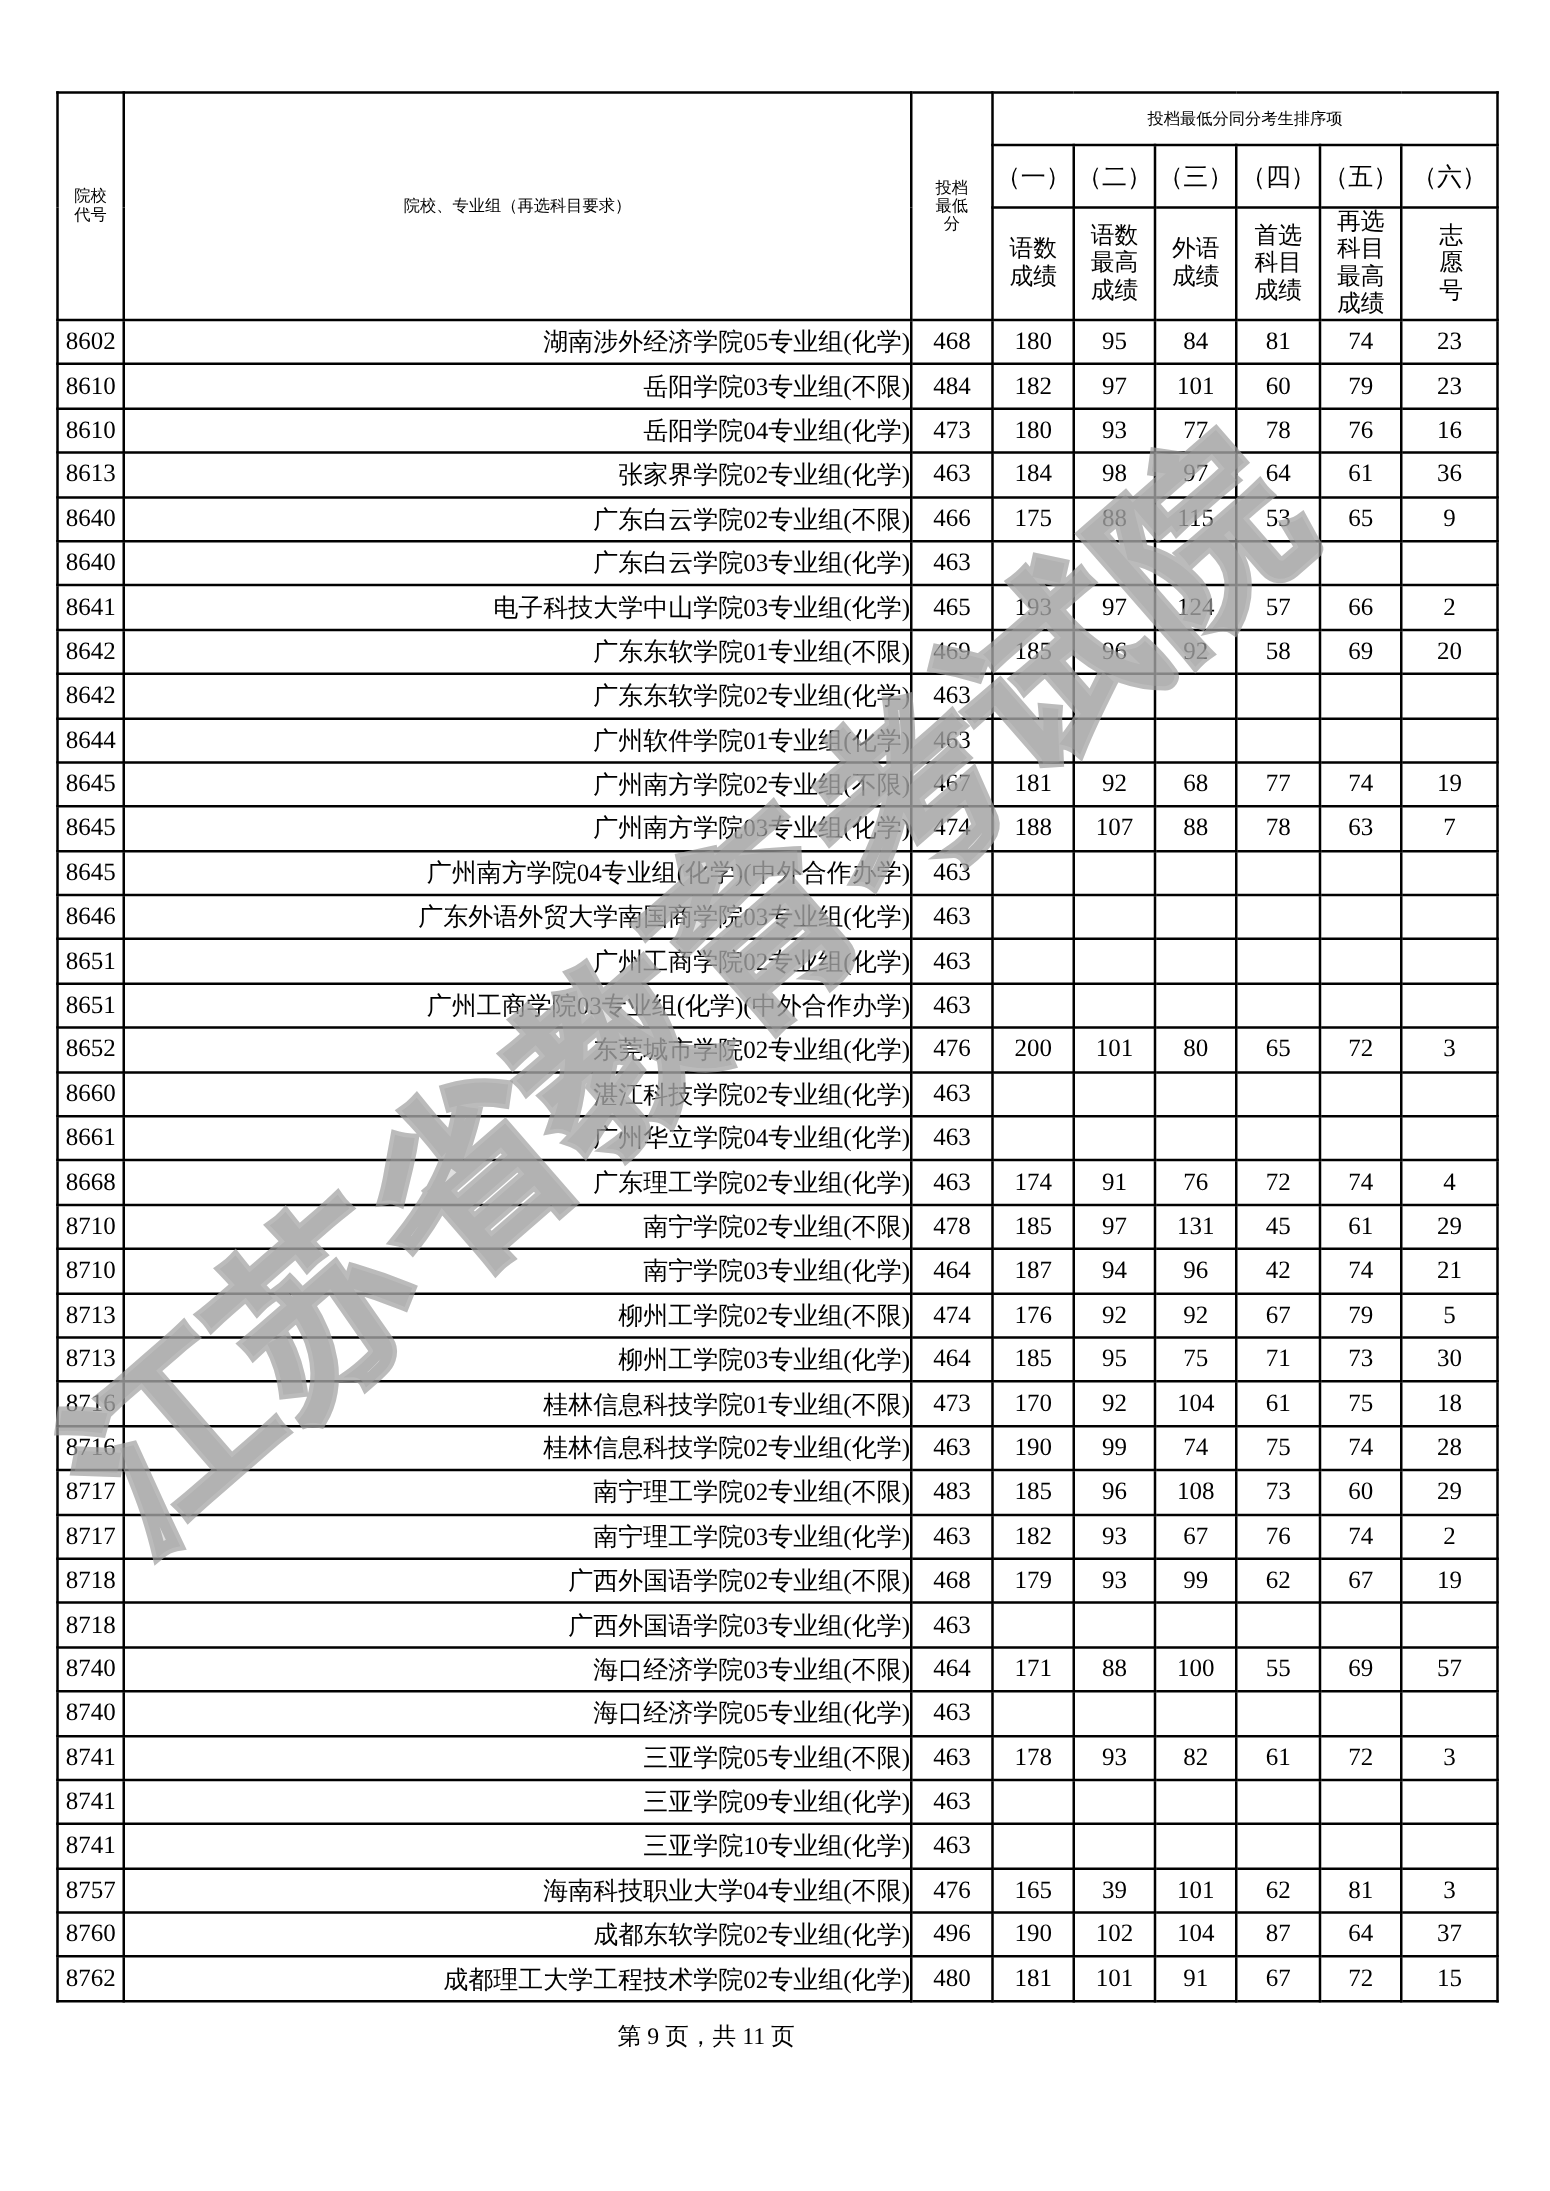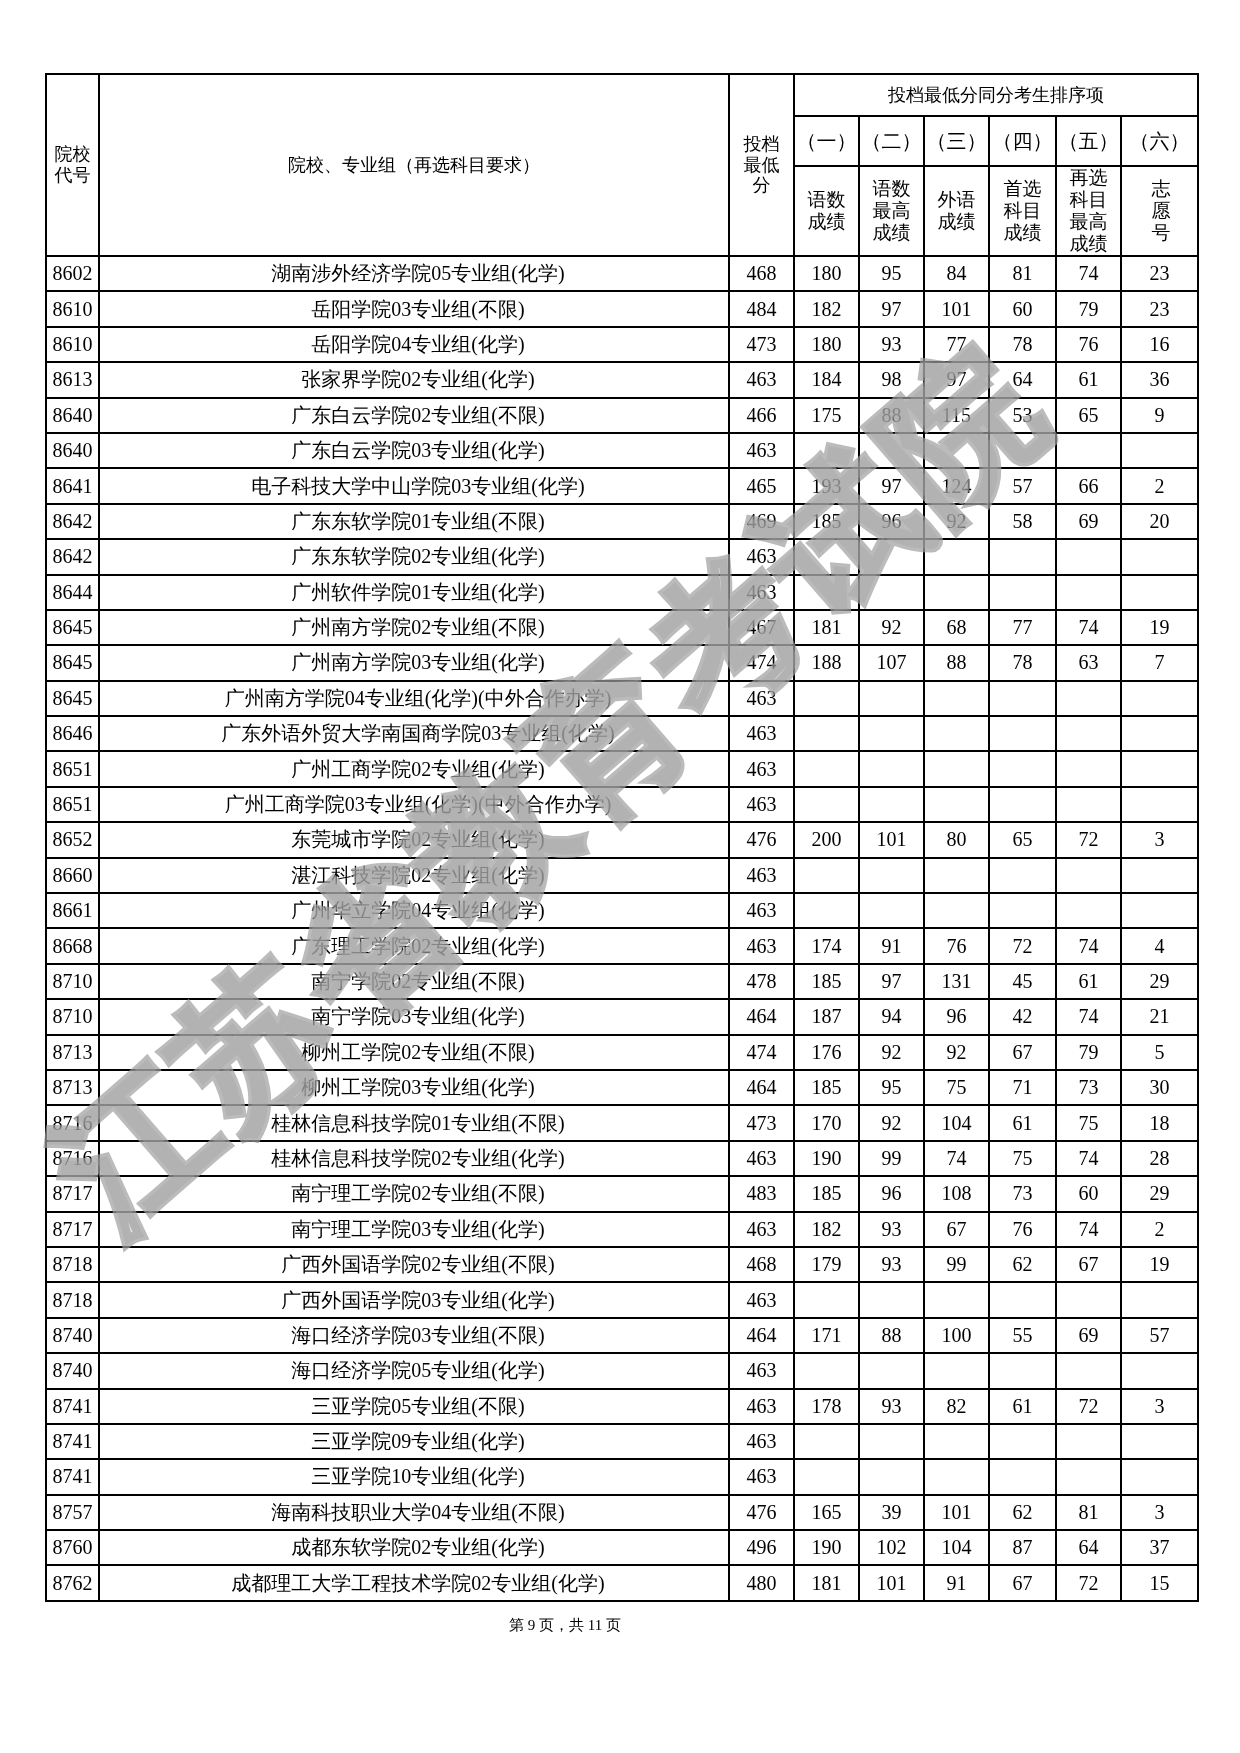--- a/index.html
+++ b/index.html
@@ -33,33 +33,33 @@
     position:relative;
     z-index:1;
   }
   .score-table th, .score-table td {
     border:2px solid #000;
     padding:0;
     font-weight:normal;
     vertical-align:middle;
     overflow:hidden;
   }
-  .hr1 th { height:40px; font-size:18px; text-align:center; }
+  .hr1 th { height:40px; font-size:13px; text-align:center; }
   .hr2 th { height:48px; font-size:20px; text-align:center; white-space:nowrap; }
   .hr3 th { height:88px; font-size:19px; text-align:center; }
   tbody td { height:33.4px; font-size:20px; text-align:center; }
-  td.c-name { text-align:center; padding-left:8px; }
+  td.c-name { text-align:right; padding-left:8px; }
   .stack   { display:inline-block; width:2.18em; line-height:1.15; text-align:center; }
   .stack-1 { display:inline-block; width:1.15em; line-height:1.15; text-align:right; }
   .footer {
     width:1040px;
     margin-left:45px;
     margin-top:14px;
     text-align:center;
-    font-size:15px;
+    font-size:19px;
     position:relative;
     z-index:1;
   }
 </style>
 </head>
 <body>
 
 <div class="watermark">江苏省教育考试院</div>
 
 <table class="score-table">

